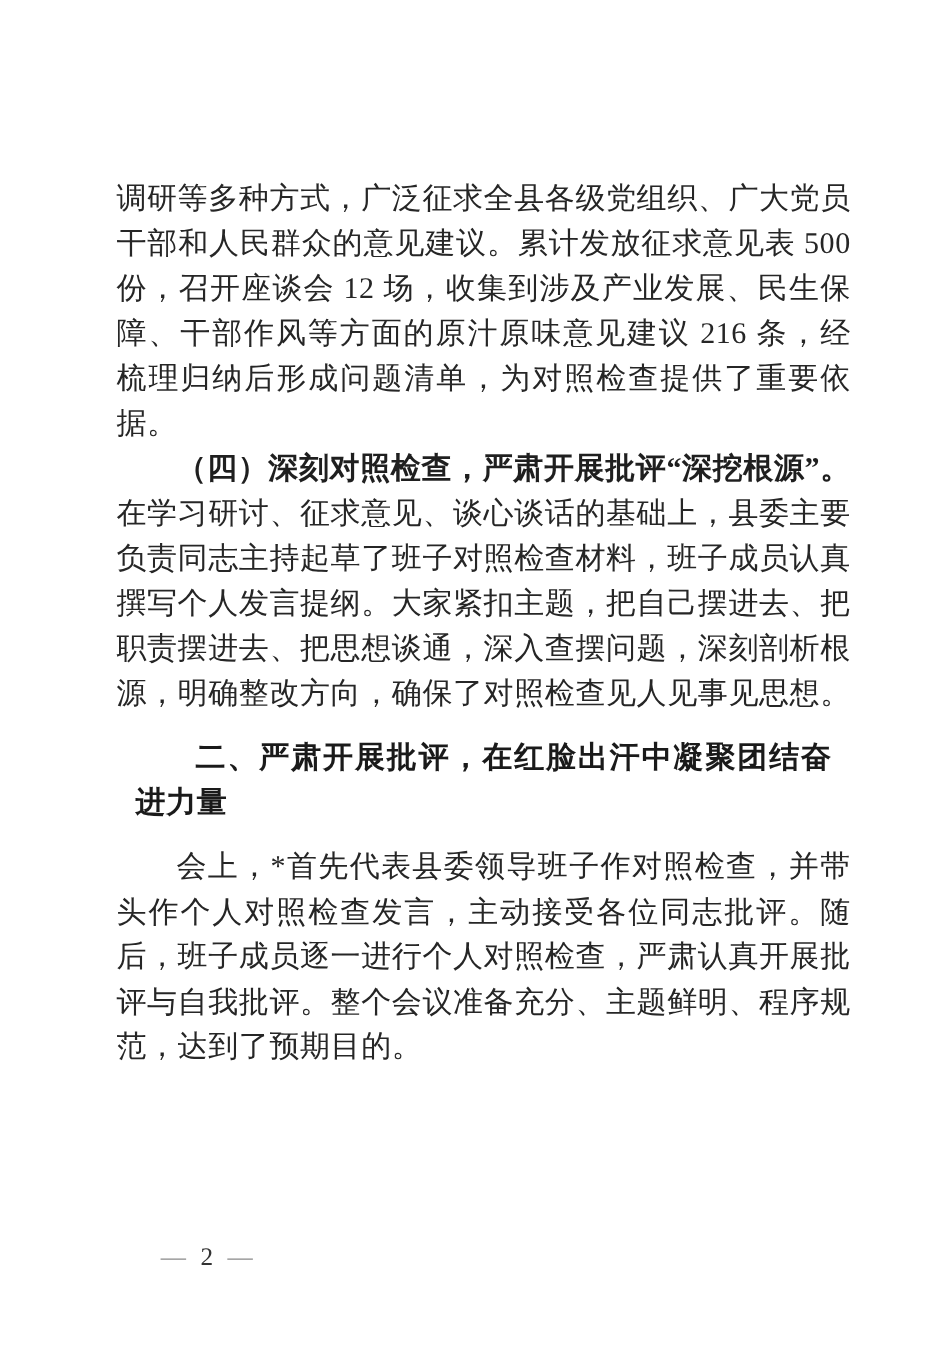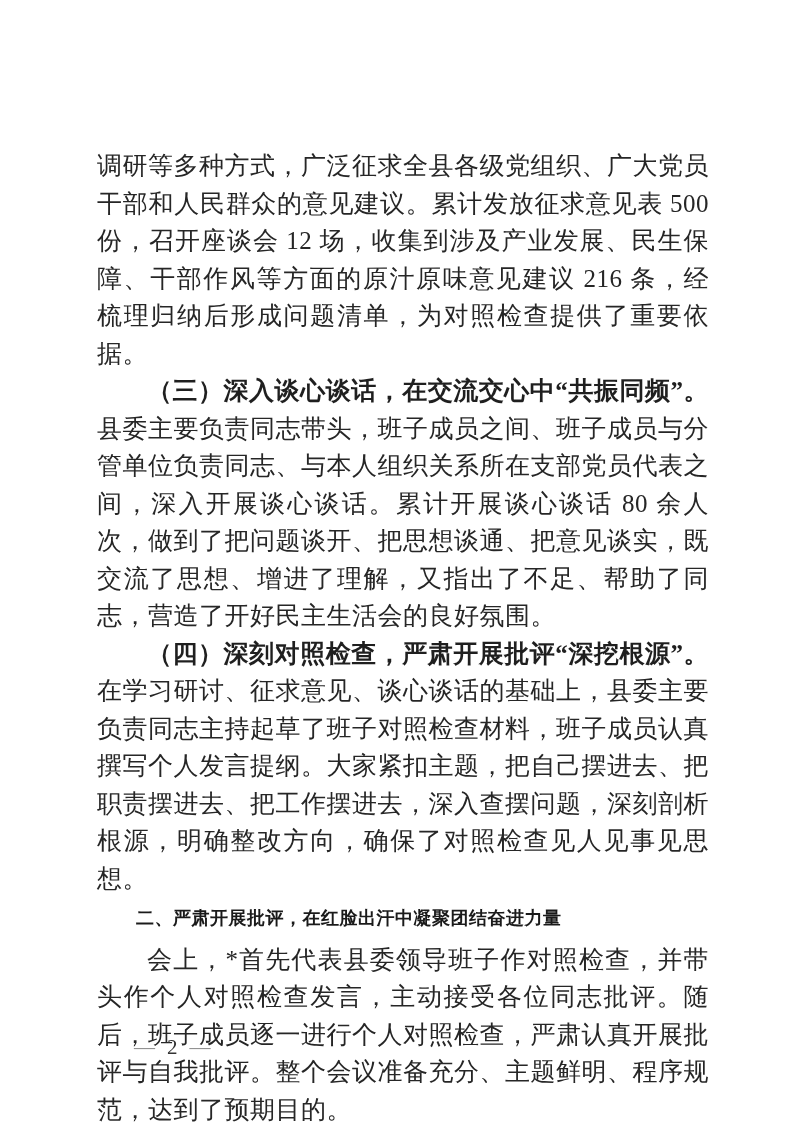--- a/index.html
+++ b/index.html
@@ -34,26 +34,26 @@
     text-indent: 2em;
   }
   .text-block p.no-indent {
     text-indent: 0;
   }
   .lead-kai {
     font-weight: bold;
     color: #1f1f1f;
   }
   .section-heading {
-    margin: 3px;
+    margin: 16px;
     padding: 0;
     text-indent: 2em;
     font-family: "Liberation Sans", "DejaVu Sans", sans-serif;
     font-weight: bold;
-    font-size: 18px;
+    font-size: 25px;
     line-height: 37.5px;
     color: #1a1a1a;
   }
   .page-number {
     position: absolute;
     left: 134px;
     top: 1033px;
     font-size: 21px;
     line-height: 28px;
     color: #3a3a3a;
@@ -70,23 +70,22 @@
 </style>
 </head>
 <body>
 
 <div class="page">
 
   <div class="text-block">
 
     <p class="no-indent">调研等多种方式，广泛征求全县各级党组织、广大党员干部和人民群众的意见建议。累计发放征求意见表 500 份，召开座谈会 12 场，收集到涉及产业发展、民生保障、干部作风等方面的原汁原味意见建议 216 条，经梳理归纳后形成问题清单，为对照检查提供了重要依据。</p>
 
-    <p><span class="lead-kai">（三）深入谈心谈话，在交流交心中“共振同频”。</span><span>县委主要负责同志带头，班子成员之间、班子成员与分管单位负责同志、与本人组织关系所在支部党员代表之间，深入开展谈心谈话。累计开展谈心谈话 80 余人次，做到了把问题谈开、把思想谈通、把意见谈实，既交流了思想、增进了理解，又指出了不足、帮助了同志，营造了开好民主生活会的良好氛围。</span></p>
 
-    <p><span class="lead-kai">（四）深刻对照检查，严肃开展批评“深挖根源”。</span><span>在学习研讨、征求意见、谈心谈话的基础上，县委主要负责同志主持起草了班子对照检查材料，班子成员认真撰写个人发言提纲。大家紧扣主题，把自己摆进去、把职责摆进去、把工作摆进去，深入查摆问题，深刻剖析根源，明确整改方向，确保了对照检查见人见事见思想。</span></p>
+    <p><span class="lead-kai">（四）深刻对照检查，严肃开展批评“深挖根源”。</span><span>在学习研讨、征求意见、谈心谈话的基础上，县委主要负责同志主持起草了班子对照检查材料，班子成员认真撰写个人发言提纲。大家紧扣主题，把自己摆进去、把职责摆进去、把思想谈通，深入查摆问题，深刻剖析根源，明确整改方向，确保了对照检查见人见事见思想。</span></p>
 
     <h2 class="section-heading">二、严肃开展批评，在红脸出汗中凝聚团结奋进力量</h2>
 
     <p>会上，*首先代表县委领导班子作对照检查，并带头作个人对照检查发言，主动接受各位同志批评。随后，班子成员逐一进行个人对照检查，严肃认真开展批评与自我批评。整个会议准备充分、主题鲜明、程序规范，达到了预期目的。</p>
 
   </div>
 
   <div class="page-number"><span class="dash">—</span><span class="num">2</span><span class="dash">—</span></div>
 
 </div>

